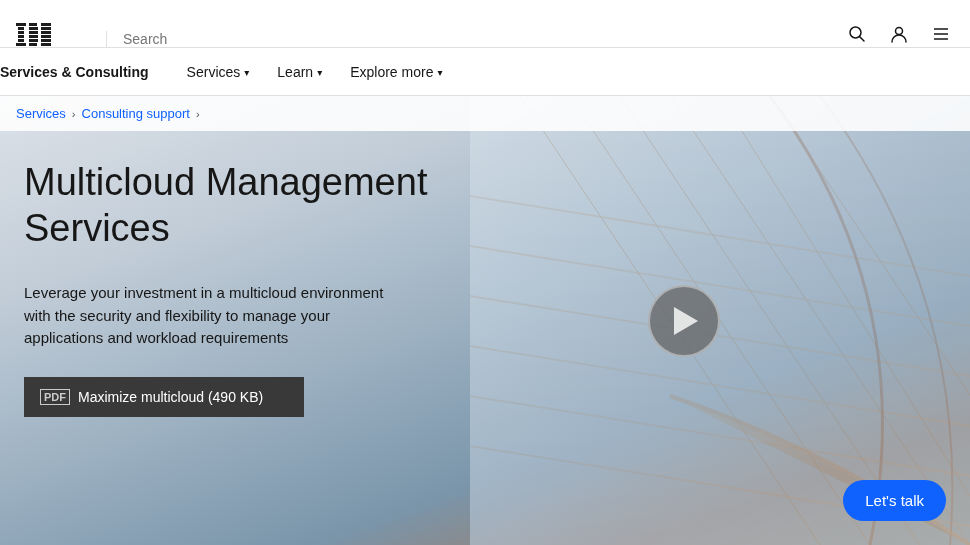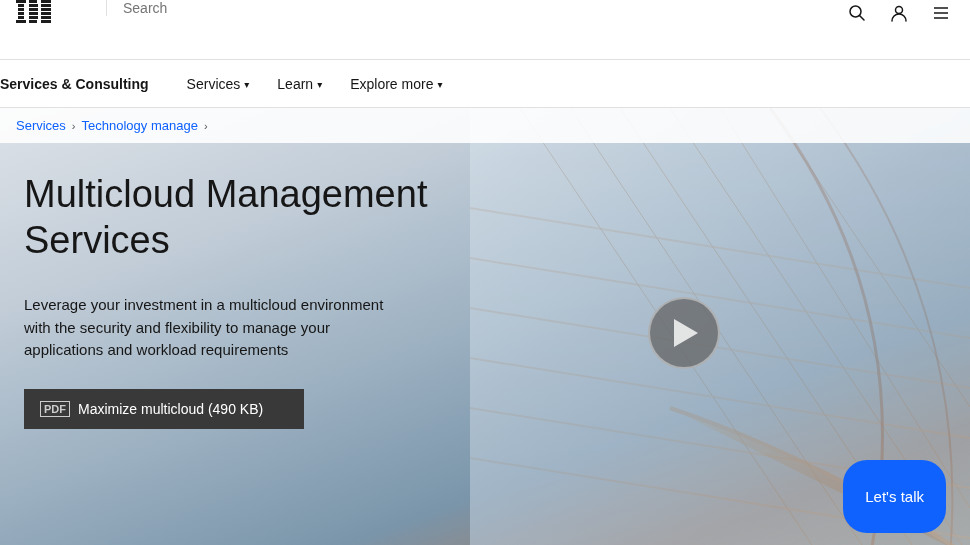--- a/index.html
+++ b/index.html
@@ -1,22 +1,22 @@
 <!DOCTYPE html>
 <html><head>
   <meta charset="utf-8">
   <style>
     * { margin: 0; padding: 0; box-sizing: border-box; }
     body { font-family: 'Arial', sans-serif; width: 970px; height: 545px; overflow: hidden; background: #fff; }
 
     
     .top-bar {
       display: flex;
-      align-items: flex-start;
-      height: 60px;
+      align-items: flex-end;
+      height: 48px;
       background: #fff;
       border-bottom: 1px solid #e0e0e0;
       padding: 0 16px;
     }
     .ibm-logo {
       display: flex;
       align-items: center;
       margin-right: 16px;
     }
     .ibm-logo svg {
@@ -232,21 +232,21 @@
     
     .lets-talk-btn {
       position: absolute;
       bottom: 24px;
       right: 24px;
       z-index: 10;
       background: #0f62fe;
       color: #fff;
       border: none;
       border-radius: 24px;
-      padding: 28px 22px;
+      padding: 12px 22px;
       font-size: 15px;
       cursor: pointer;
       font-weight: 400;
     }
 
     
     .ibm-stripes rect {
       fill: #1d1d1d;
     }
   </style>
@@ -358,21 +358,21 @@
     </g>
 
     <path d="M 300 0 Q 450 200 400 449" stroke="#a08070" stroke-width="3" fill="none" opacity="0.6"></path>
     <path d="M 350 0 Q 500 200 480 449" stroke="#a08070" stroke-width="2" fill="none" opacity="0.5"></path>
     <path d="M 200 300 Q 350 350 500 449" stroke="#c0a080" stroke-width="4" fill="url(#buildGrad)" opacity="0.5"></path>
   </svg>
 
   <div class="breadcrumb" style="position:absolute;top:0;left:0;right:0;background:rgba(255,255,255,0.88);padding:10px 16px;z-index:20;">
     <a class="breadcrumb-item">Services</a>
     <span class="breadcrumb-sep">›</span>
-    <a class="breadcrumb-item">Technology manage</a>
+    <a class="breadcrumb-item">Consulting support</a>
     <span class="breadcrumb-sep">›</span>
   </div>
 
   <div class="hero-content" style="padding-top:56px;">
     <h1 class="hero-title">Multicloud Management Services</h1>
     <p class="hero-description">Leverage your investment in a multicloud environment with the security and flexibility to manage your applications and workload requirements</p>
     <div class="hero-buttons">
       <button class="btn-pdf">
         <span class="pdf-label">PDF</span>
         <span>Maximize multicloud (490 KB)</span>

